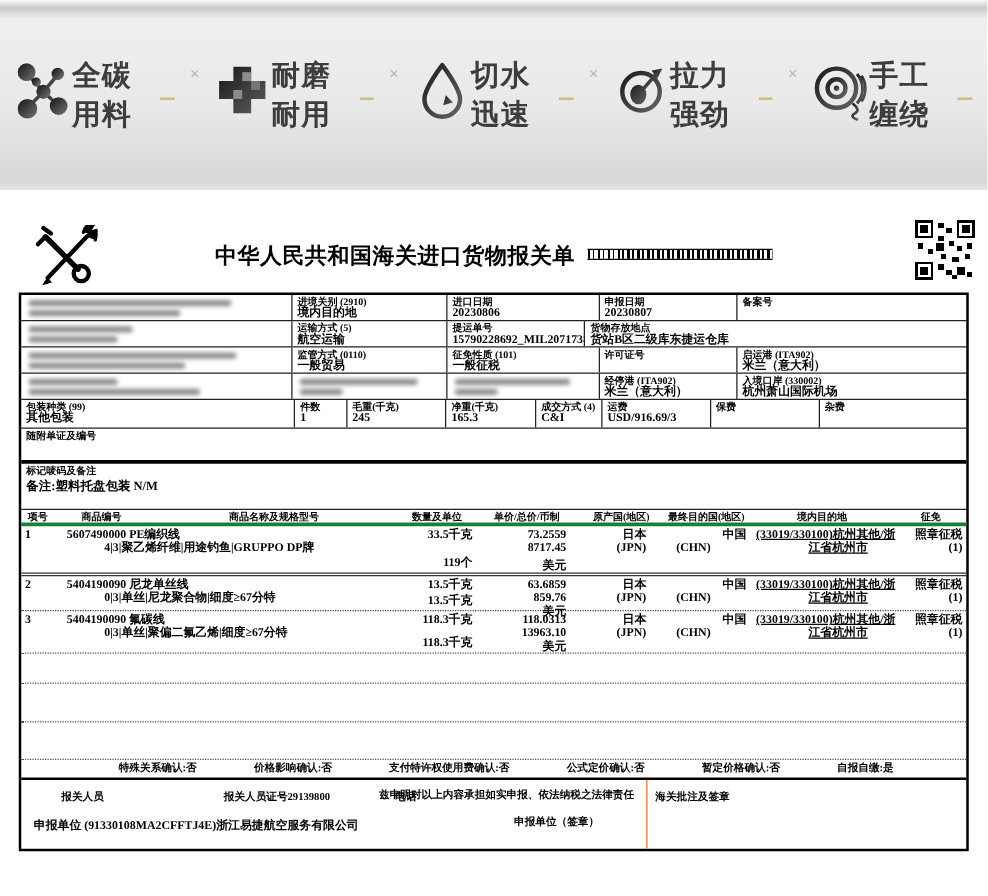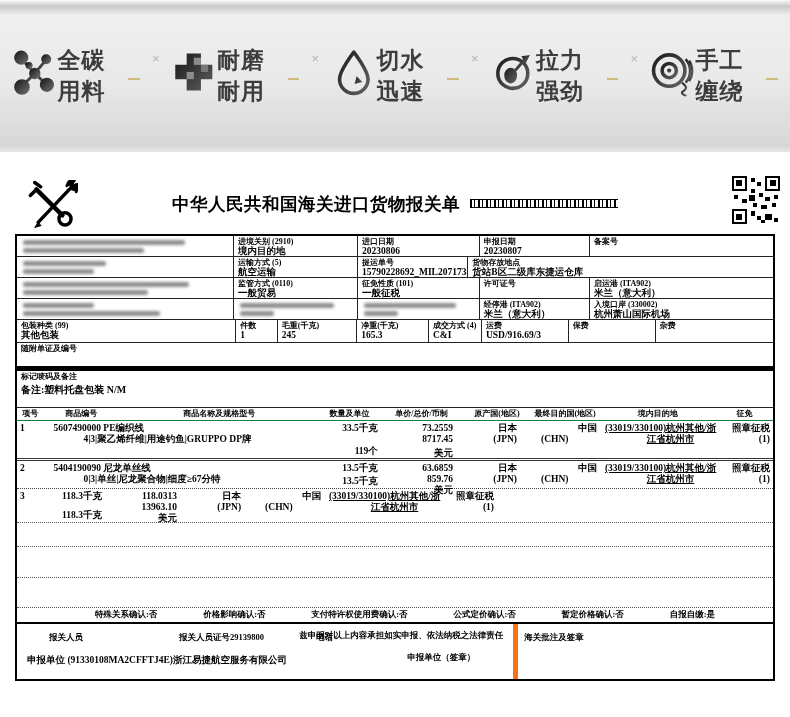--- a/index.html
+++ b/index.html
@@ -41,24 +41,24 @@
 
   .hrow { height:21px; }
   .hc1 { width:28.7%; } .hc2 { width:16.4%; } .hc3 { width:16.1%; } .hc4 { width:14.6%; } .hc5 { width:24.2%; }
 
   .blurbar { height:5px; background:#8d8d8d; border-radius:2px; filter:blur(1.5px); margin:3px 0 0 2px; }
 
   .prow { height:23px; }
   .pc0{width:29%;} .pc1{width:5.5%;} .pc2{width:10.5%;} .pc3{width:9.5%;} .pc4{width:7%;}
   .pc5{width:11.5%;} .pc6{width:11.5%;} .pc7{width:15.5%;}
 
-  .docsrow { height:28px; padding:1px 4px; border-bottom:5px solid #000000; }
+  .docsrow { height:28px; padding:1px 4px; border-bottom:3px solid #000000; }
   .marksrow { height:37px; padding:1px 4px; border-bottom:1px solid #222; }
 
-  .ghead { display:flex; height:13px; border-bottom:1px solid #15803d; font-size:8px; font-weight:bold; }
+  .ghead { display:flex; height:13px; border-bottom:3px solid #15803d; font-size:8px; font-weight:bold; }
   .ghead > div { text-align:center; line-height:12px; white-space:nowrap; overflow:visible; }
   .gc-no{width:3.5%;} .gc-code{width:10%;} .gc-name{width:26.5%;} .gc-qty{width:8%;}
   .gc-price{width:11%;} .gc-orig{width:9%;} .gc-dest{width:9%;} .gc-inl{width:15.5%;} .gc-ex{width:7.5%;}
 
   .grow { display:flex; font-size:9.5px; font-weight:bold; line-height:11px; padding:2px 0 1px 0; }
   .grow .col { display:flex; flex-direction:column; }
   .grow .ln { height:11px; white-space:nowrap; }
   .g-no{width:3.5%; padding-left:3px;}
   .g-name{width:36.5%;}
   .g-name .code-ln{padding-left:10px;}
@@ -74,21 +74,21 @@
   .grow3 { height:34px; border-top:1px dotted #444; }
 
   .emptyrow { border-top:1px dotted #555; }
   .e1{height:24px;} .e2{height:31px;} .e3{height:30px;}
 
   .confirmrow { display:flex; justify-content:space-between; align-items:center;
     border-top:1px dotted #555; border-bottom:2px solid #000; height:17px;
     padding:0 58px 0 78px; font-size:8.5px; font-weight:bold; }
 
   .footer { display:flex; height:55px; }
-  .f-left { width:66.3%; border-right:5px solid #f97316; position:relative; padding:8px 6px 0 6px; }
+  .f-left { width:66.3%; border-right:1px solid #f97316; position:relative; padding:8px 6px 0 6px; }
   .f-persons { display:flex; font-size:8.5px; font-weight:bold; }
   .f-persons .p1{margin-left:26px;} .f-persons .p2{margin-left:96px;} .f-persons .p3{margin-left:52px;}
   .f-unit { margin-top:10px; font-size:9.5px; font-weight:bold; margin-left:4px; }
   .f-statement { position:absolute; right:10px; top:6px; width:310px; text-align:right;
                  font-size:8.5px; font-weight:bold; }
   .f-statement .seal { margin-top:10px; padding-right:28px; }
   .f-right { width:33.7%; padding:8px 6px; font-size:8.5px; font-weight:bold; }
 </style>
 </head>
 <body>
@@ -474,20 +474,24 @@
       <div class="col g-ex">
           <div class="ln">照章征税</div>
           <div class="ln">(1)</div>
         </div>
     </div>
 
     <div class="grow grow3">
       <div class="col g-no">
           <div class="ln">3</div>
         </div>
+      <div class="col g-name">
+        <div class="ln code-ln"><span>5404190090</span> <span>氟碳线</span></div>
+        <div class="ln spec-ln">0|3|单丝|聚偏二氟乙烯|细度≥67分特</div>
+      </div>
       <div class="col g-qty">
           <div class="ln">118.3千克</div>
           <div class="ln"></div>
           <div class="ln">118.3千克</div>
         </div>
       <div class="col g-price">
           <div class="ln">118.0313</div>
           <div class="ln">13963.10</div>
           <div class="ln">美元</div>
         </div>

